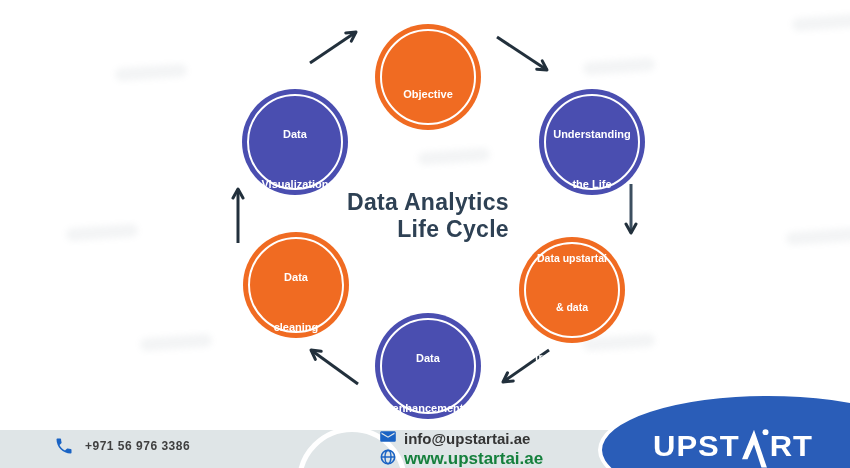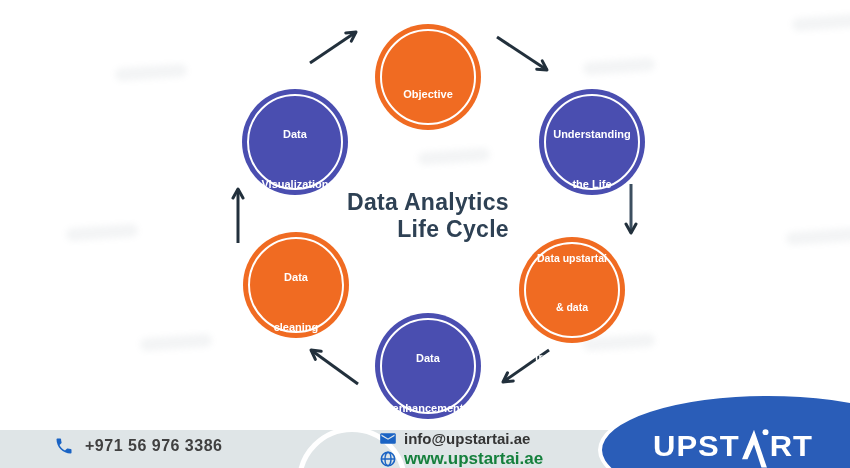--- a/index.html
+++ b/index.html
@@ -35,30 +35,30 @@
   
   .footer-band{
     position:absolute; left:0; right:0; top:430px; height:38px;
     background:#dfe5e7;
   }
   .contact-phone{
     position:absolute; left:54px; top:436px; display:flex; align-items:center; gap:11px;
     z-index:3;
   }
   .contact-phone .phone-number{
-    color:#404040; font-weight:bold; font-size:16px; letter-spacing:0.5px;
+    color:#404040; font-weight:bold; font-size:12px; letter-spacing:0.5px;
   }
   .curve-separator{
     position:absolute; left:297px; top:427px; width:110px; height:110px;
     border-radius:50%; border:5px solid #ffffff; box-sizing:border-box; z-index:1;
   }
   .contact-web{
     position:absolute; left:332px; top:430px; z-index:3;
   }
-  .contact-row{ display:flex; align-items:center; gap:8px; margin-bottom:2px;padding-left:48px; }
+  .contact-row{ display:flex; align-items:flex-start; gap:8px; margin-bottom:2px;padding-left:48px; }
   .email-text{ color:#343434; font-weight:600; font-size:15px; }
   .website-text{ color:#15803d; font-weight:bold; font-size:17px; }
   .brand-ellipse{
     position:absolute; left:598px; top:392px; width:340px; height:116px;
     background:#2a5db8; border:4px solid #ffffff; border-radius:50%;
     box-sizing:border-box; z-index:2;
   }
   .brand-logo{
     position:absolute; left:653px; top:427px; z-index:3;
     display:flex; align-items:flex-end; color:#ffffff; font-weight:800;

